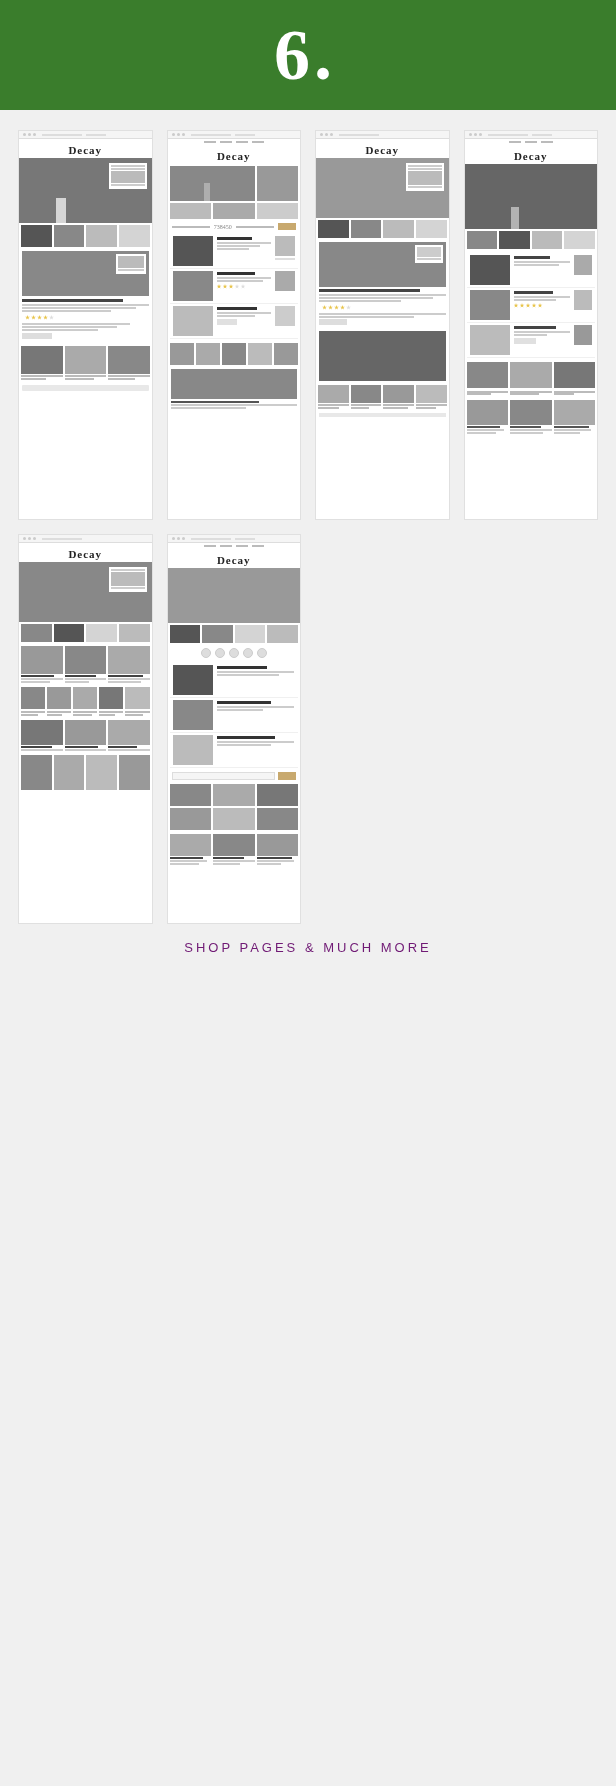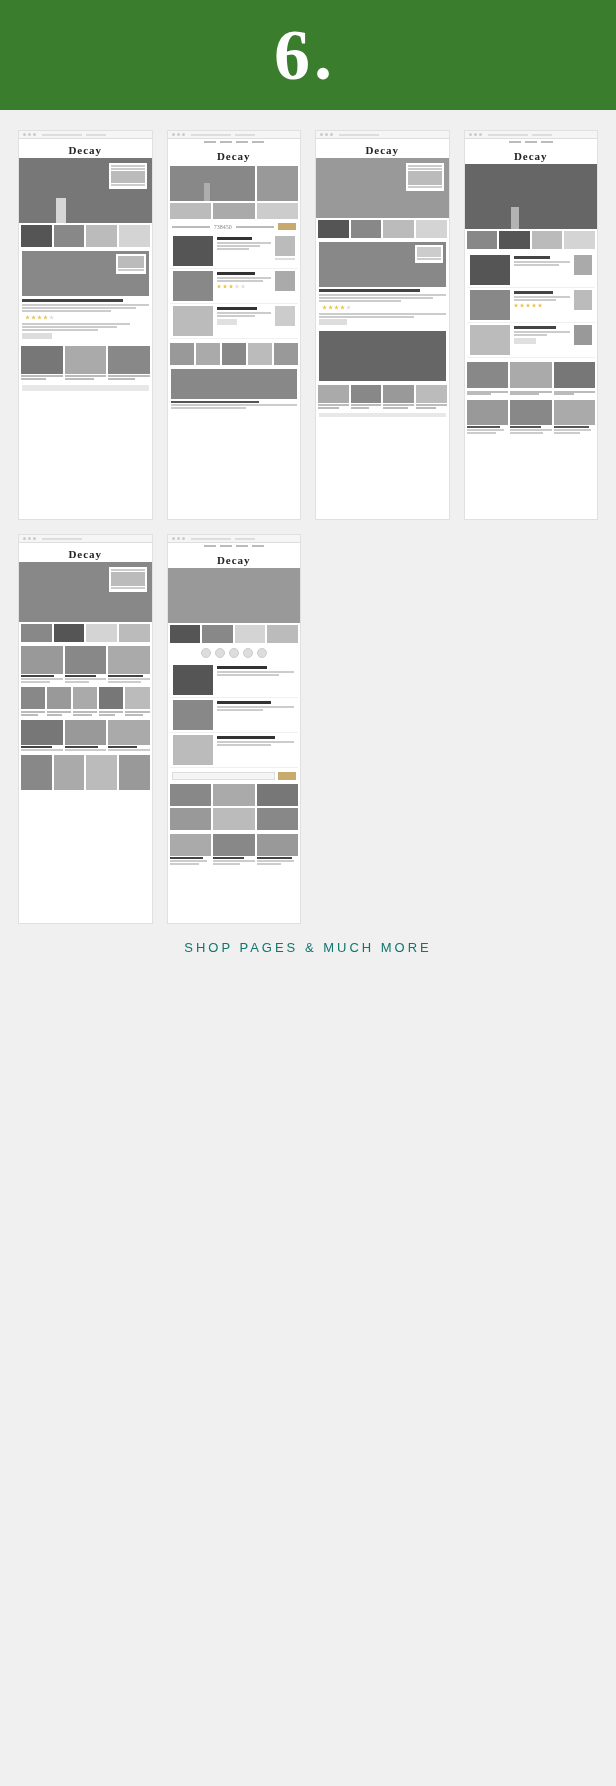--- a/index.html
+++ b/index.html
@@ -135,21 +135,21 @@
       padding: 1px;
     }
 
     
     .footer-text {
       text-align: center;
       padding: 16px 0 10px 0;
       font-size: 13px;
       font-family: Arial, sans-serif;
       letter-spacing: 3px;
-      color: #0f766e;
+      color: #701a75;
       text-transform: uppercase;
       font-weight: 400;
     }
 
     
 
     
     .card-nav {
       display: flex;
       justify-content: center;

